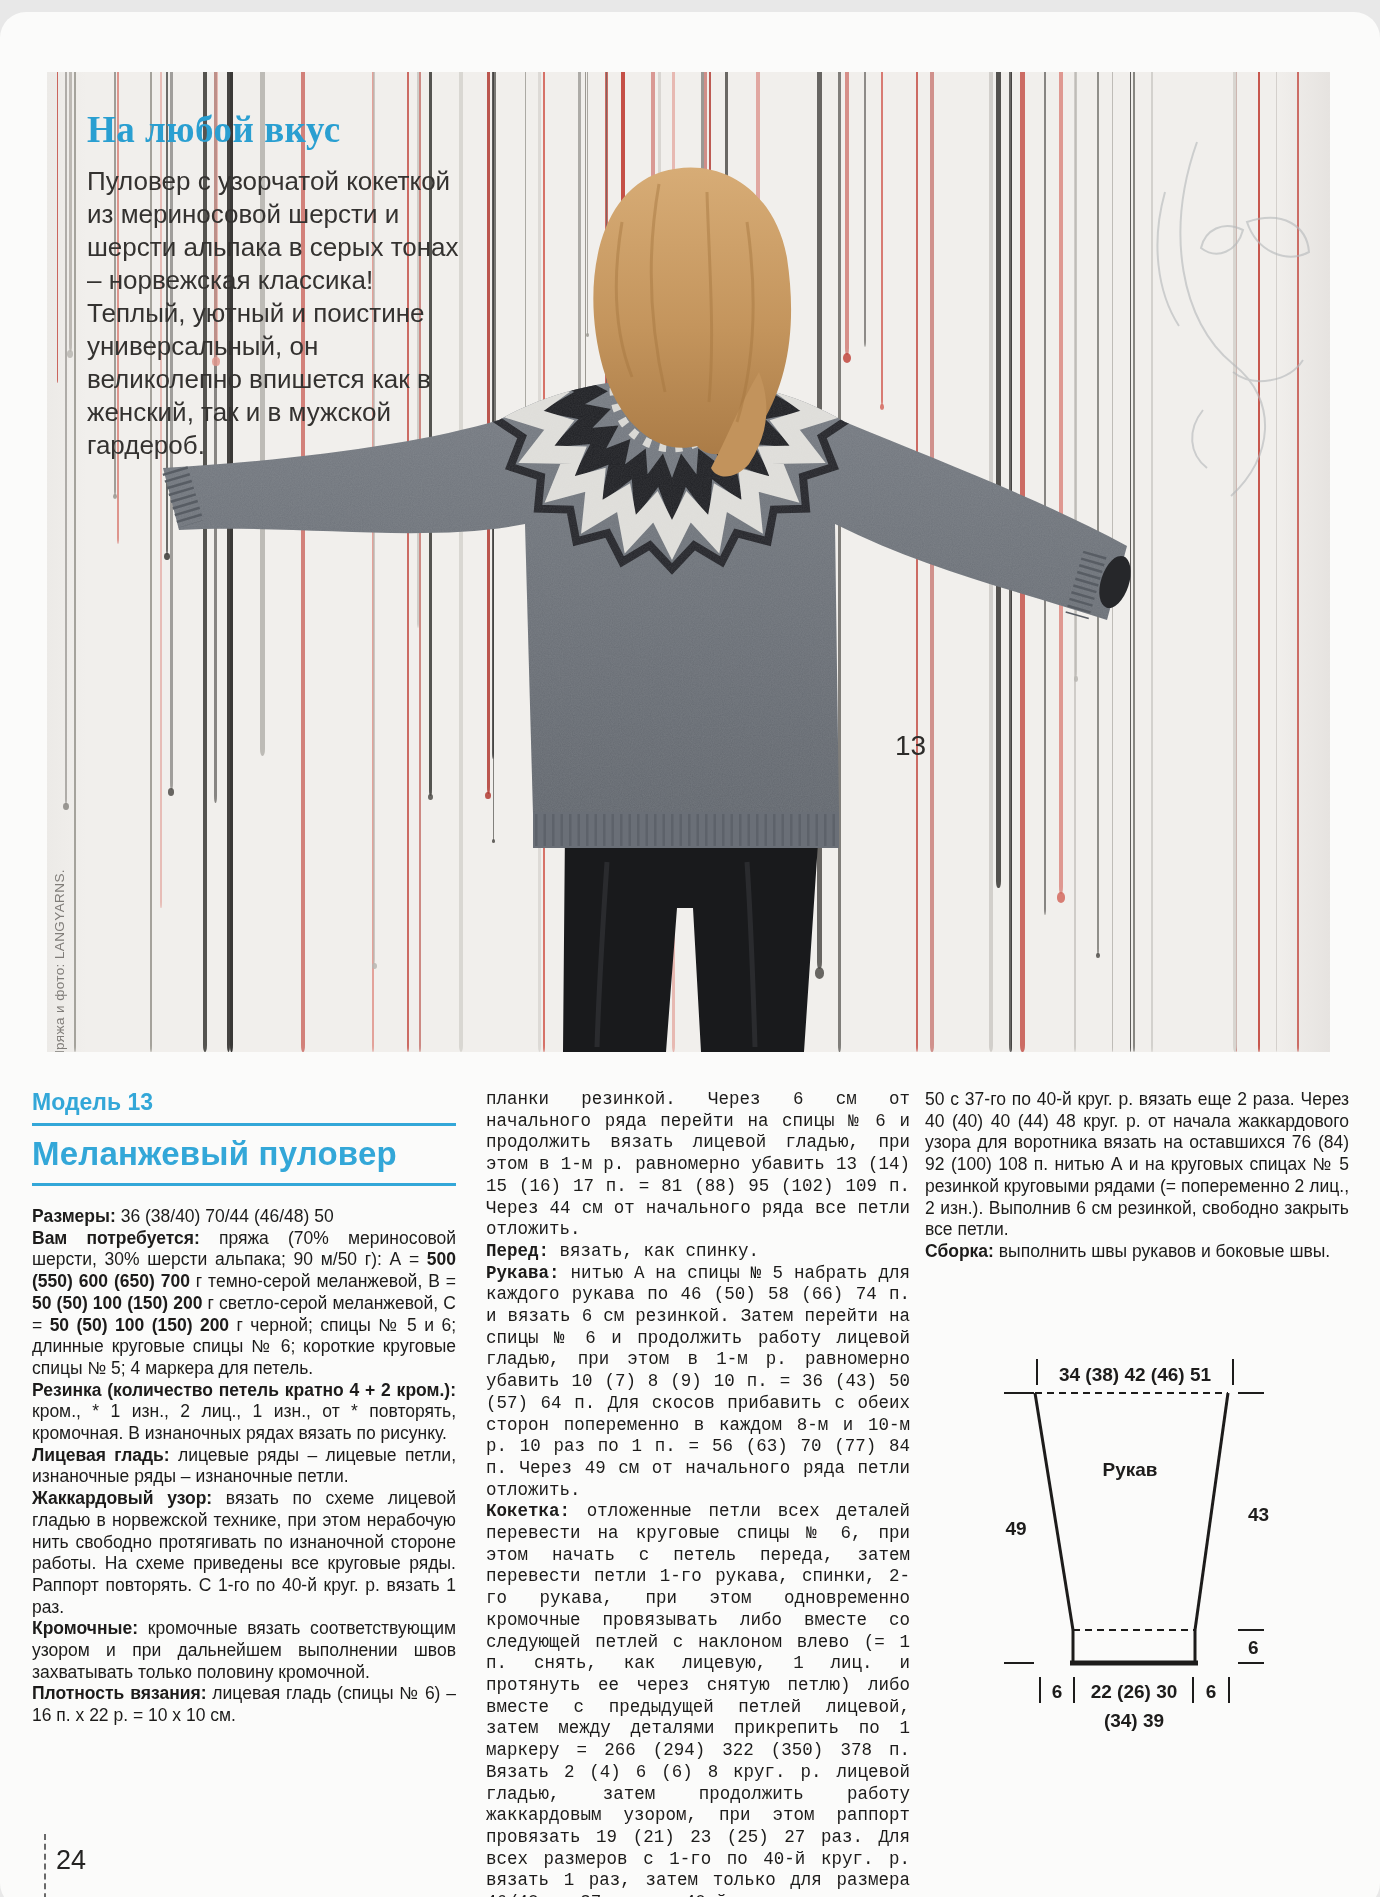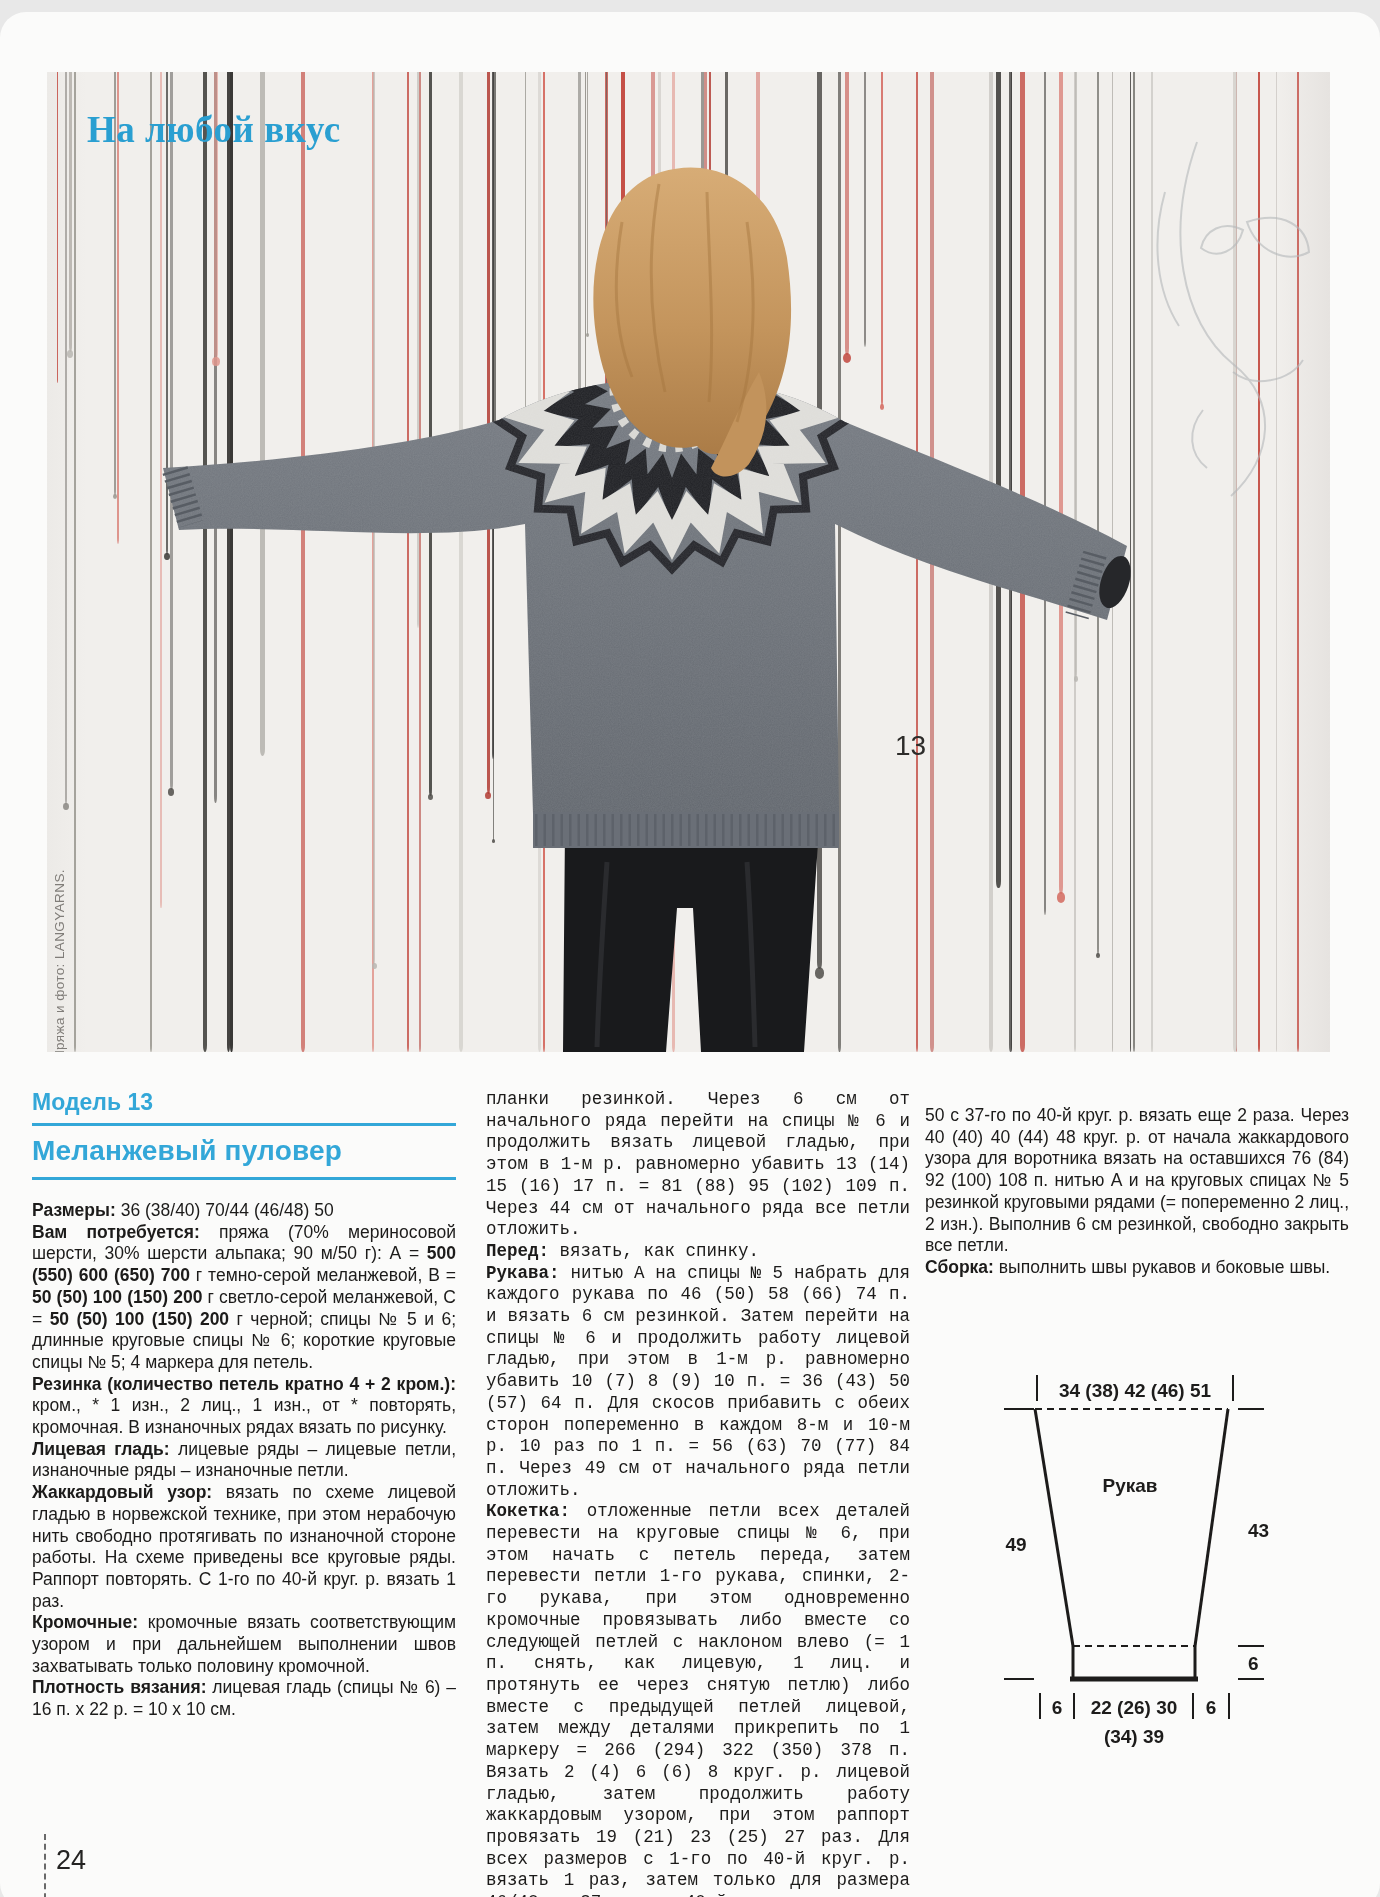--- a/index.html
+++ b/index.html
@@ -23,24 +23,24 @@
   .intro p{margin:0;font-size:26px;line-height:33px;color:#343230;}
   .credit{position:absolute;left:5px;top:668px;height:320px;
           writing-mode:vertical-rl;transform:rotate(180deg);
           font-size:13.5px;color:#807d79;letter-spacing:.4px;white-space:nowrap;}
   .model-number{position:absolute;left:848px;top:658px;font-size:28px;color:#2d2c2a;}
   
   .article{position:absolute;left:0;top:1075px;width:1380px;}
   .col{position:absolute;width:424px;text-align:justify;}
   .col1{left:32px;top:0;}
   .col2{left:486px;top:2px;font-family:Liberation Mono, monospace;}
-  .col3{left:925px;top:18px;}
+  .col3{left:925px;top:2px;}
   .kicker{font-size:23px;font-weight:700;color:var(--accent);padding:2px 0 7px;text-align:left;}
   .rule{height:3px;background:var(--accent);}
-  .title{margin:9px 0 10px;font-size:28px;font-weight:700;color:var(--accent);text-align:left;letter-spacing:.2px;}
+  .title{margin:9px 0 10px;font-size:33px;font-weight:700;color:var(--accent);text-align:left;letter-spacing:.2px;}
   .body{margin-top:20px;}
   .body p{margin:0;font-size:17.5px;line-height:21.7px;}
   .body b{font-weight:700;}
   .nobody{margin-top:0;}
   
   .diagram{position:absolute;left:33px;top:262px;}
   .diagram text{font-family:"Liberation Sans","DejaVu Sans",sans-serif;font-size:19px;font-weight:700;fill:#1d1c1b;}
   
   .cropmark{position:absolute;left:44px;top:1822px;height:75px;width:0;border-left:2px dashed #6a6a6a;}
   .pageno{position:absolute;left:56px;top:1833px;font-size:27px;color:#242322;}
@@ -205,20 +205,21 @@
       <g stroke="#a5763f" stroke-width="3" fill="none" opacity="0.45">
         <path d="M575 150 C565 210 568 262 585 305"></path>
         <path d="M612 112 C600 180 602 250 618 320"></path>
         <path d="M660 120 C662 190 668 260 662 330"></path>
         <path d="M700 150 C710 220 708 290 690 350"></path>
       </g>
     </svg>
 
     <div class="intro">
       <h1>На любой вкус</h1>
+      <p>Пуловер с узорчатой кокеткой из мериносовой шерсти и шерсти альпака в серых тонах – норвежская классика! Теплый, уютный и поистине универсальный, он великолепно впишется как в женский, так и в мужской гардероб.</p>
     </div>
     <div class="credit">Пряжа и фото: LANGYARNS.</div>
     <div class="model-number">13</div>
   </div>
 
   <div class="article">
 
     <div class="col col1">
       <div class="kicker">Модель 13</div>
       <div class="rule"></div>

